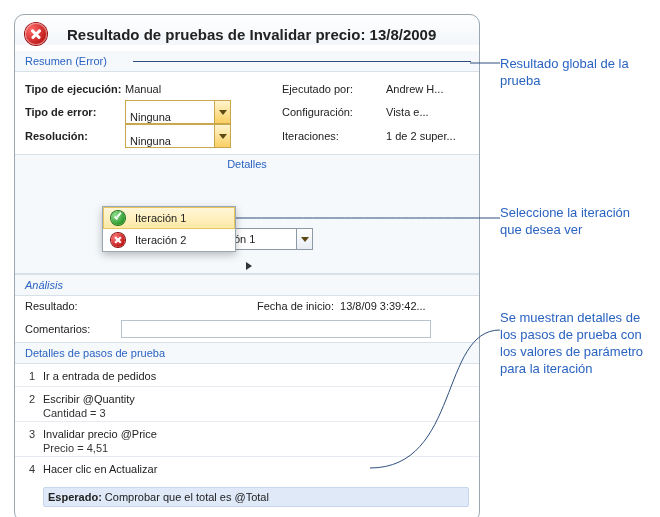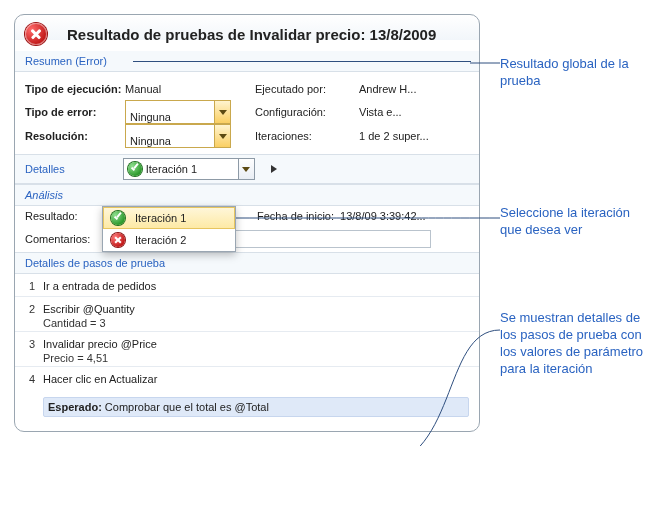--- a/index.html
+++ b/index.html
@@ -56,21 +56,21 @@
   }
   .section-bar.flat { border-top:none; }
   .section-bar a, .link {
     color: #2a63c1;
     text-decoration: none;
   }
   .body-pad { padding: 6px 10px; }
   .row { display:flex; align-items:center; min-height:22px; }
   .col-l1 { width:100px;font-weight:bold; }
   .col-v1 { width:130px; display:flex; align-items:center;}
-  .col-l2 { width:104px; }
+  .col-l2 { width:104px;margin-left:27px; }
   .col-v2 { flex:1; }
   .combo {
     position: relative;
     display:inline-flex; align-items:flex-end;
     height:24px;
     border:1px solid #c9a84d;
     background:#fff;
     padding:0 18px 0 4px;
     min-width: 106px;
   }
@@ -83,20 +83,21 @@
   .caret-down{
     width:0;height:0;border-left:4px solid transparent;border-right:4px solid transparent;border-top:5px solid #5c4a12;
   }
   .details-row{
     display:flex; align-items:center; gap:12px;
     border-top:1px solid #d8e0e8;
     border-bottom:1px solid #d8e0e8;
     background:#f5f9fc;
     padding:3px 10px;
     position:relative;
+    flex-direction:column;
   }
   .details-row .iter-combo{
     position:relative;
     display:inline-flex; align-items:center;
     height:22px;
     border:1px solid #8d9aa6;
     background:#fff;
     min-width:132px;
     padding:0 18px 0 4px;
   }

